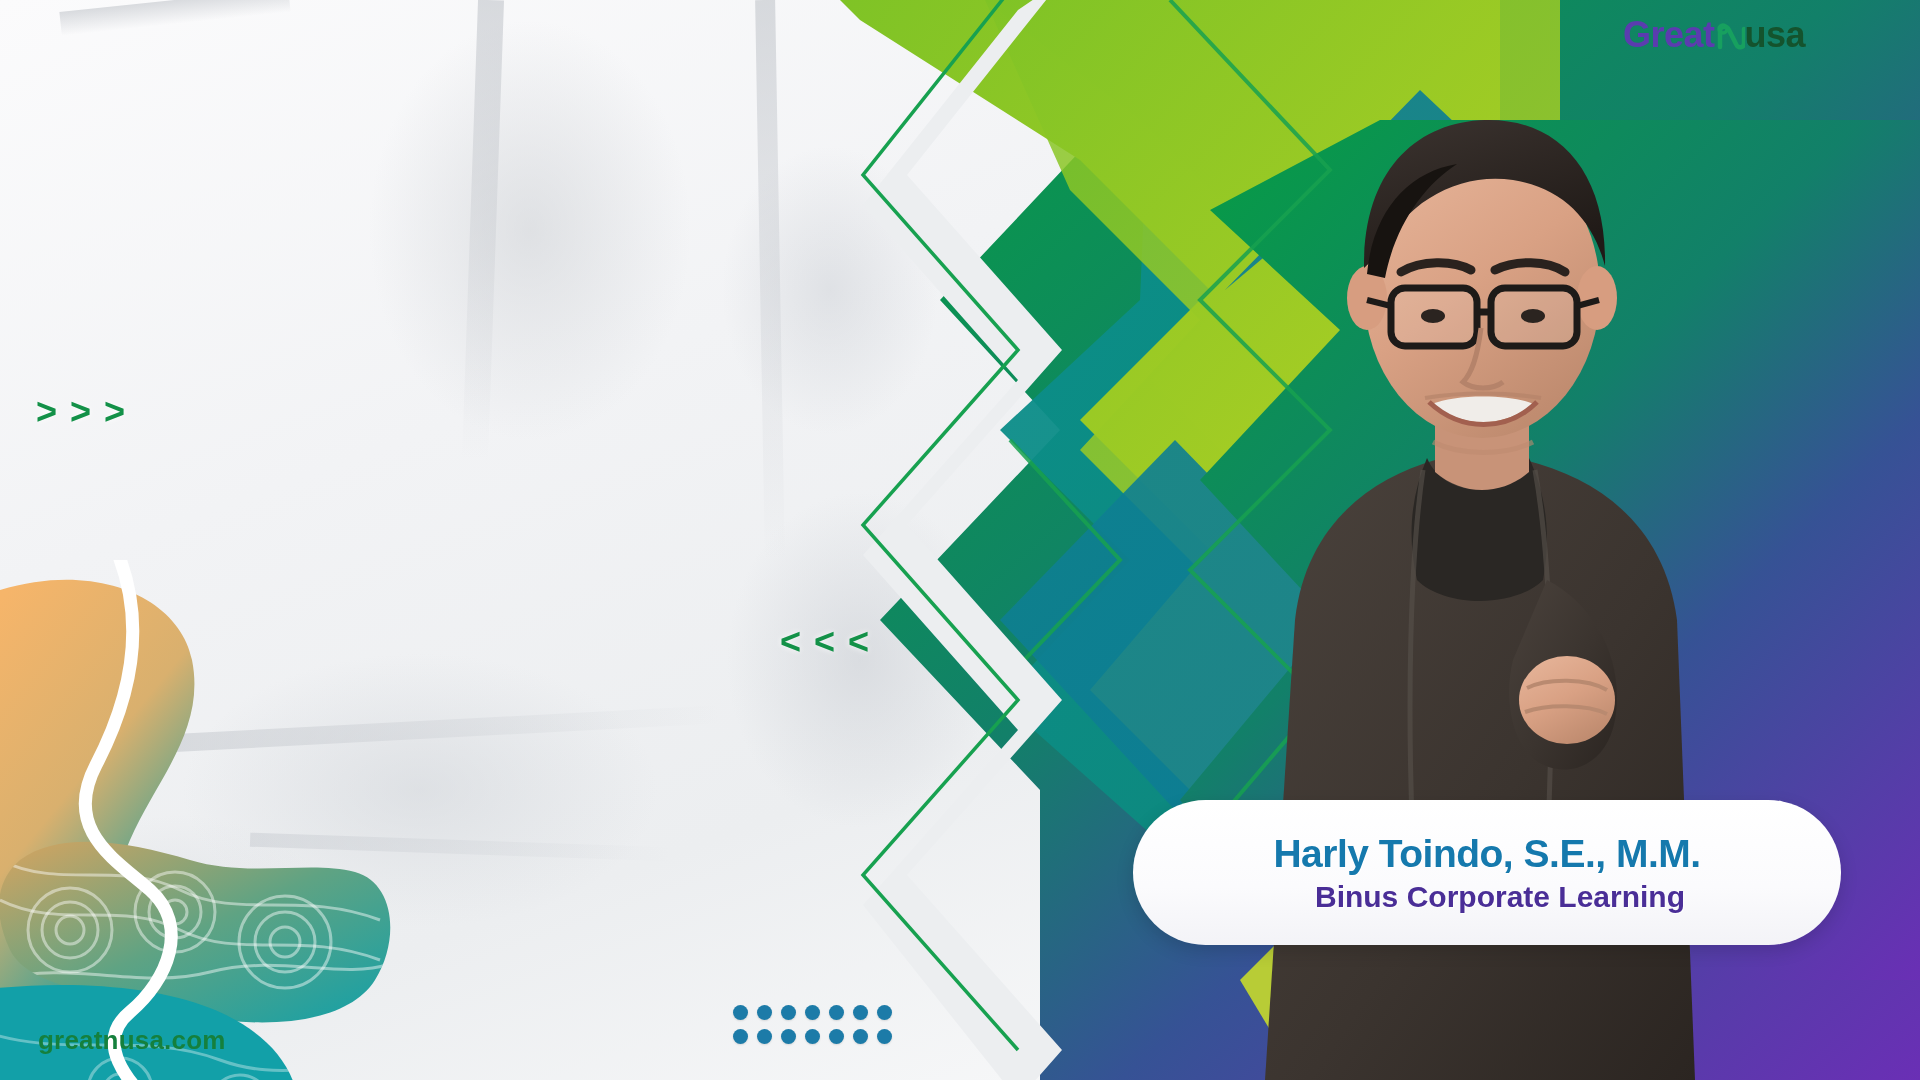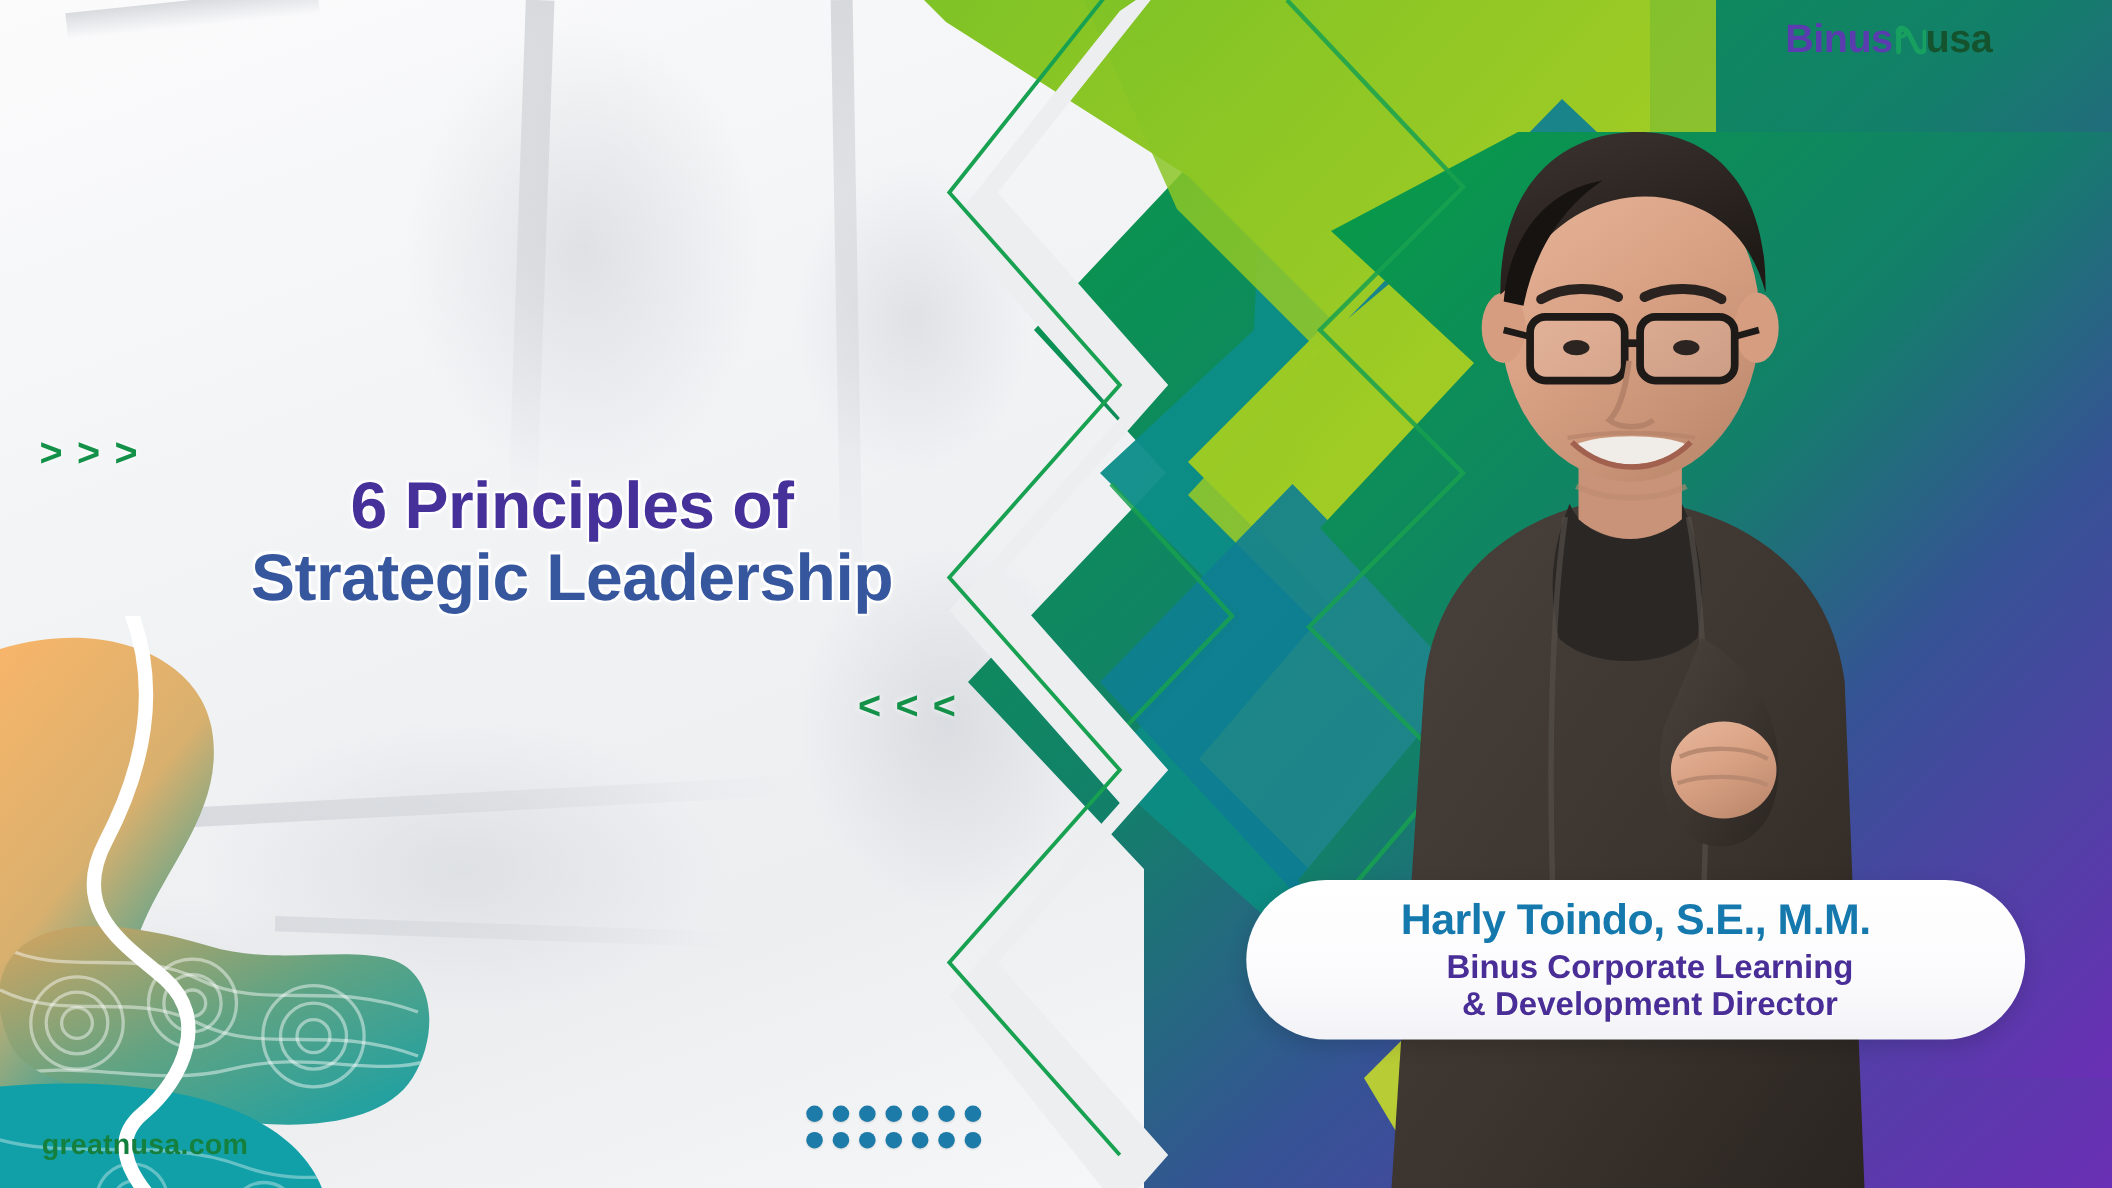--- a/index.html
+++ b/index.html
@@ -266,24 +266,20 @@
     <span class="dot"></span>
     <span class="dot"></span>
     <span class="dot"></span>
     <span class="dot"></span>
     <span class="dot"></span>
     <span class="dot"></span>
     <span class="dot"></span>
     <span class="dot"></span>
   </div>
 
-  <div class="title">
-    <span class="title-l1">6 Principles of</span>
-    <span class="title-l2">Strategic Leadership</span>
-  </div>
 
   <svg class="portrait" viewBox="0 0 560 1020">
     <defs>
       <linearGradient id="skin" x1="0" y1="0" x2="0.6" y2="1">
         <stop offset="0%" stop-color="#E8B79C"></stop>
         <stop offset="55%" stop-color="#D9A184"></stop>
         <stop offset="100%" stop-color="#C08C70"></stop>
       </linearGradient>
       <linearGradient id="jacket" x1="0" y1="0" x2="1" y2="1">
         <stop offset="0%" stop-color="#4A423C"></stop>
@@ -340,26 +336,25 @@
     <path d="M 234,342 C 266,372 312,372 342,342" stroke="#A2604F" stroke-width="5" fill="none"></path>
     <path d="M 230,338 C 266,332 310,332 346,338" stroke="#B5836A" stroke-width="4" fill="none" opacity=".7"></path>
 
     <path d="M 238,382 C 266,396 310,396 338,382" stroke="#BE8B70" stroke-width="5" fill="none" opacity=".6"></path>
   </svg>
 
   <div class="namecard">
     <div class="nm-name">Harly Toindo, S.E., M.M.</div>
     <div class="nm-role">
       <div>Binus Corporate Learning</div>
-      <div>&amp; Development Director</div>
     </div>
   </div>
 
   <div class="logo">
-    <span class="g1">Binus</span><span class="logo-mark">
+    <span class="g1">Great</span><span class="logo-mark">
       <svg width="30" height="32" viewBox="0 0 30 32" style="vertical-align:-4px">
         <path d="M5 26 L5 10 C5 5 12 4 14 9 L21 23 C23 28 29 27 29 22 L29 8" fill="none" stroke="#17A05F" stroke-width="4.5" stroke-linecap="round"></path>
         <circle cx="8" cy="8" r="4" fill="none" stroke="#17A05F" stroke-width="3.5"></circle>
       </svg>
     </span><span class="g4">usa</span>
   </div>
 
 </div>
 
 </body></html>

